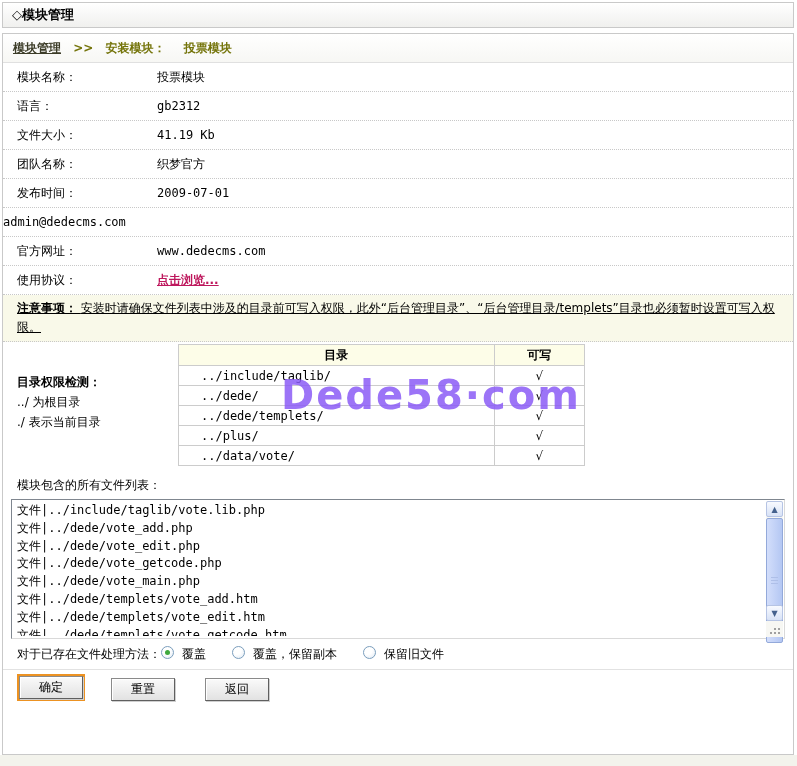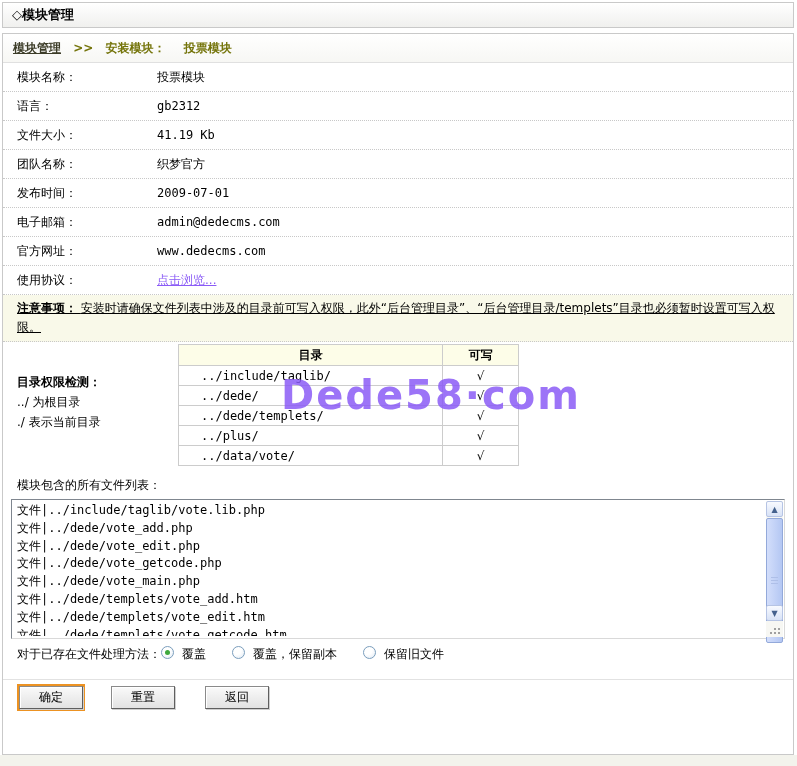--- a/index.html
+++ b/index.html
@@ -33,34 +33,34 @@
   }
   .crumb-root { color:#3c3c28; text-decoration:underline; cursor:pointer; }
   .crumb-sep, .crumb-sec, .crumb-cur { color:#74740a; }
   .crumb-sep { margin:0 8px; }
   .crumb-cur { margin-left:14px; }
 
   
   .info-row { display:flex; height:29px; line-height:28px; border-bottom:1px dotted #c8c8c8; }
   .info-label { width:154px; padding-left:14px; flex:none; }
   .info-value { flex:1; }
-  .file-link { color:#8b5cf6; text-decoration:underline; cursor:pointer; font-weight:normal;margin-top:12px; }
+  .file-link { color:#be185d; text-decoration:underline; cursor:pointer; font-weight:bold;margin-top:12px; }
 
   
   .notice {
     min-height:43px; padding:4px 14px 4px 14px; line-height:19px;
     background:#f9f9e9; border-bottom:1px dotted #c8c8c8;text-decoration:underline;
   }
   .notice-label { font-weight:bold; }
 
   
   .dircheck { position:relative; height:132px; padding-top:2px; }
   .dc-left { position:absolute; left:14px; top:30px; line-height:20px; }
   .dc-title { font-weight:bold; }
-  .dir-table { margin-left:175px; border-collapse:collapse; width:341px; }
+  .dir-table { margin-left:175px; border-collapse:collapse; width:407px; }
   .dir-table th {
     background:#fdfde8; border:1px solid #ccc; height:21px;
     font-weight:bold; font-size:12px; text-align:center;
   }
   .dir-table td { border:1px solid #ccc; height:20px; background:#fff; }
   .dir-table td.path { padding-left:22px; font-family:"DejaVu Sans Mono","Liberation Mono",monospace; }
   .dir-table td.w { text-align:center; width:76px; }
   .th-path { width:265px; }
   .watermark {
     position:absolute; left:278px; top:30px; z-index:3; pointer-events:none;
@@ -109,21 +109,21 @@
   .rc {
     width:13px; height:13px; border-radius:50%; border:1px solid #7b9ebd; position:relative;
     background:radial-gradient(circle at 35% 30%, #ffffff 40%, #dfe9f3); margin-right:8px; flex:none;
   }
   .rc.sel::after {
     content:""; position:absolute; left:3px; top:3px; width:5px; height:5px;
     border-radius:50%; background:#3ea83d;
   }
 
   
-  .button-row { height:32px; padding:3px 0 0 14px; border-top:1px solid #e2e2e2; display:flex; align-items:center;margin-top:10px; }
+  .button-row { height:32px; padding:3px 0 0 14px; border-top:1px solid #e2e2e2; display:flex; align-items:flex-end; }
   .btn {
     font-family:inherit; font-size:12px; height:23px; min-width:64px; padding:0 14px; color:#000;
     background:linear-gradient(#fafafa,#e2e2e2); cursor:pointer;
     border:1px solid #8a8a8a; border-right-color:#5f5f5f; border-bottom-color:#5f5f5f;
     box-shadow:inset 1px 1px 0 #fff, 1px 1px 0 #cfcfcf;
   }
   .ok-wrap { border:2px solid #ec9222; display:inline-block; line-height:0; margin-right:26px; }
   .btn-mid { margin-right:30px; }
 </style>
 </head>
@@ -158,21 +158,20 @@
   </div>
   <div class="info-row">
     <div class="info-label">团队名称：</div>
     <div class="info-value">织梦官方</div>
   </div>
   <div class="info-row">
     <div class="info-label">发布时间：</div>
     <div class="info-value mono">2009-07-01</div>
   </div>
   <div class="info-row">
-    <div class="info-label">电子邮箱：</div>
     <div class="info-value mono">admin@dedecms.com</div>
   </div>
   <div class="info-row">
     <div class="info-label">官方网址：</div>
     <div class="info-value mono">www.dedecms.com</div>
   </div>
   <div class="info-row">
     <div class="info-label">使用协议：</div>
     <div class="info-value"><a class="file-link">点击浏览...</a></div>
   </div>

